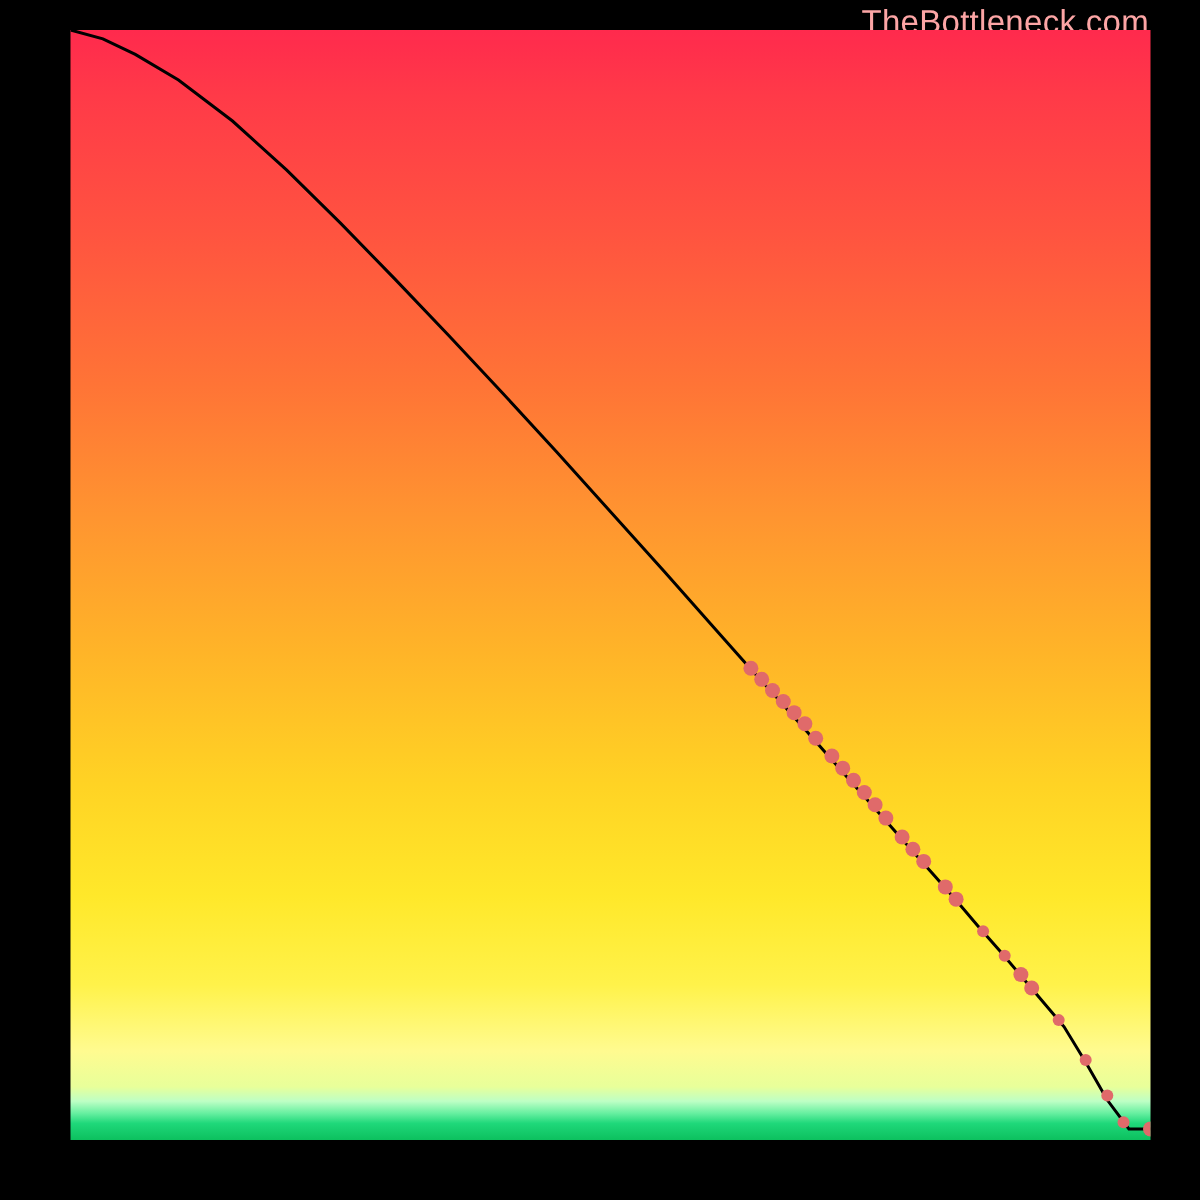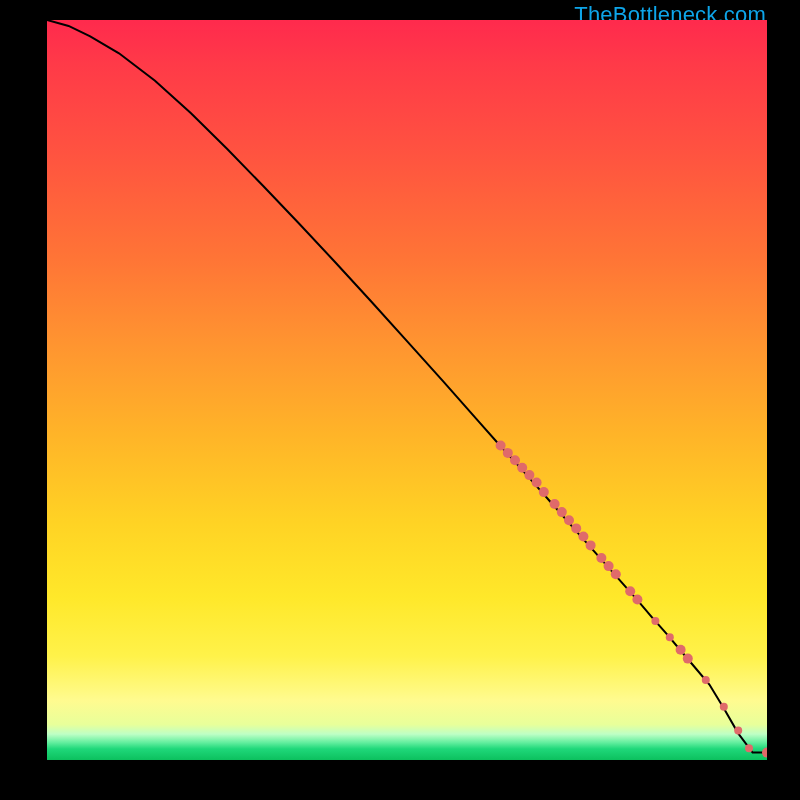--- a/index.html
+++ b/index.html
@@ -41,21 +41,21 @@
       #0cc05e 100%
     );
   }
   .watermark {
     position: absolute;
     top: 2px;
     right: 34px;
     font-family: Arial, Helvetica, sans-serif;
     font-size: 22px;
     font-weight: 500;
-    color: #0ea5e9;
+    color: #fca5a5;
     letter-spacing: 0.2px;
   }
   svg.overlay {
     position: absolute;
     left: 0;
     top: 0;
     width: 720px;
     height: 740px;
   }
 </style>

